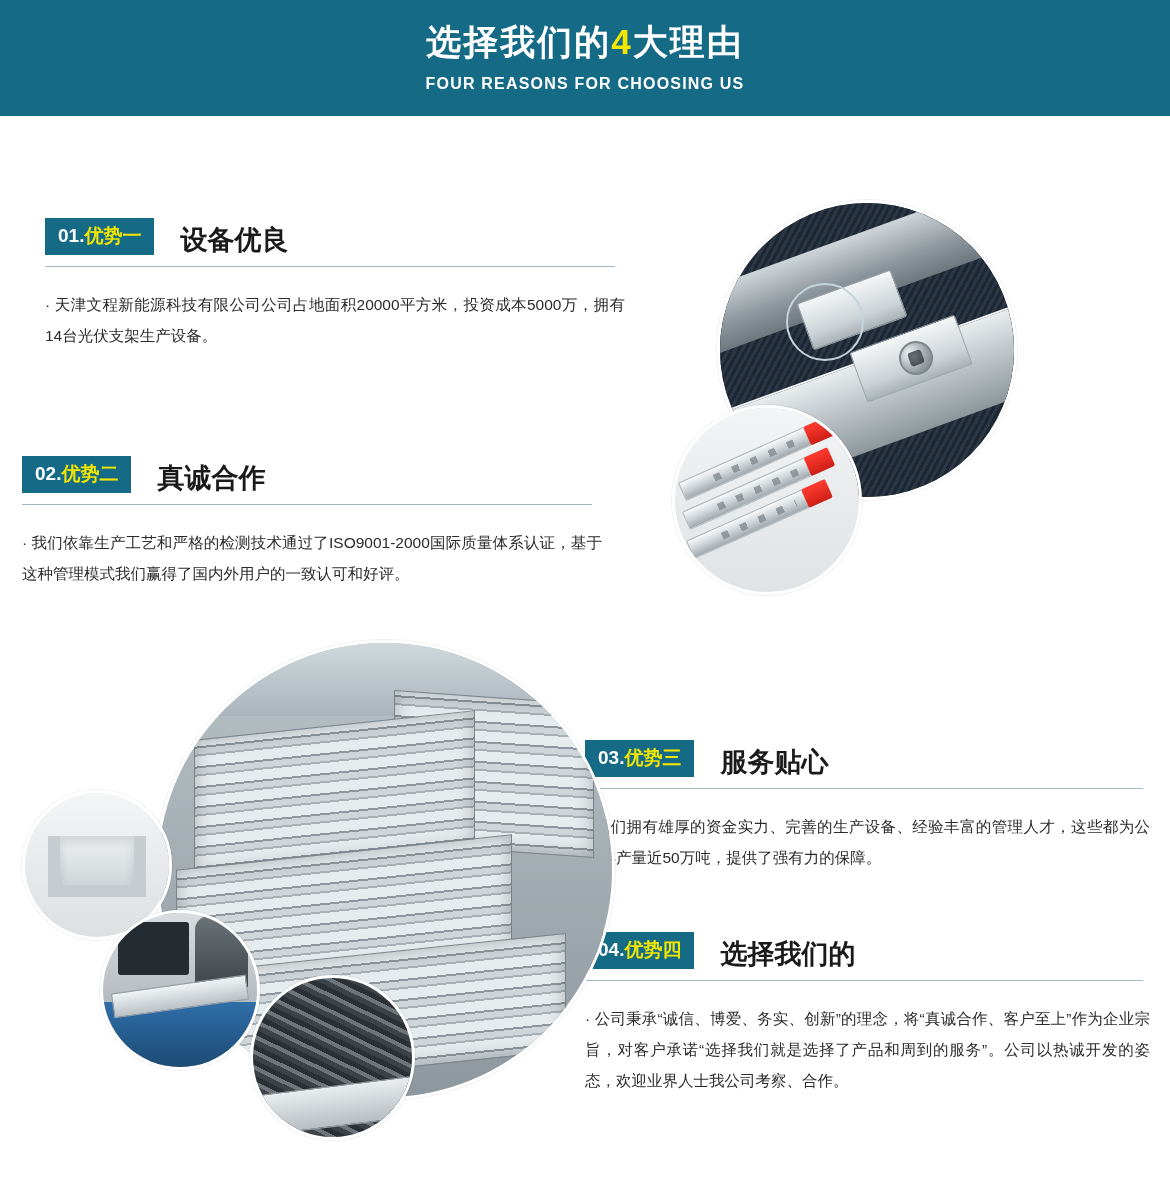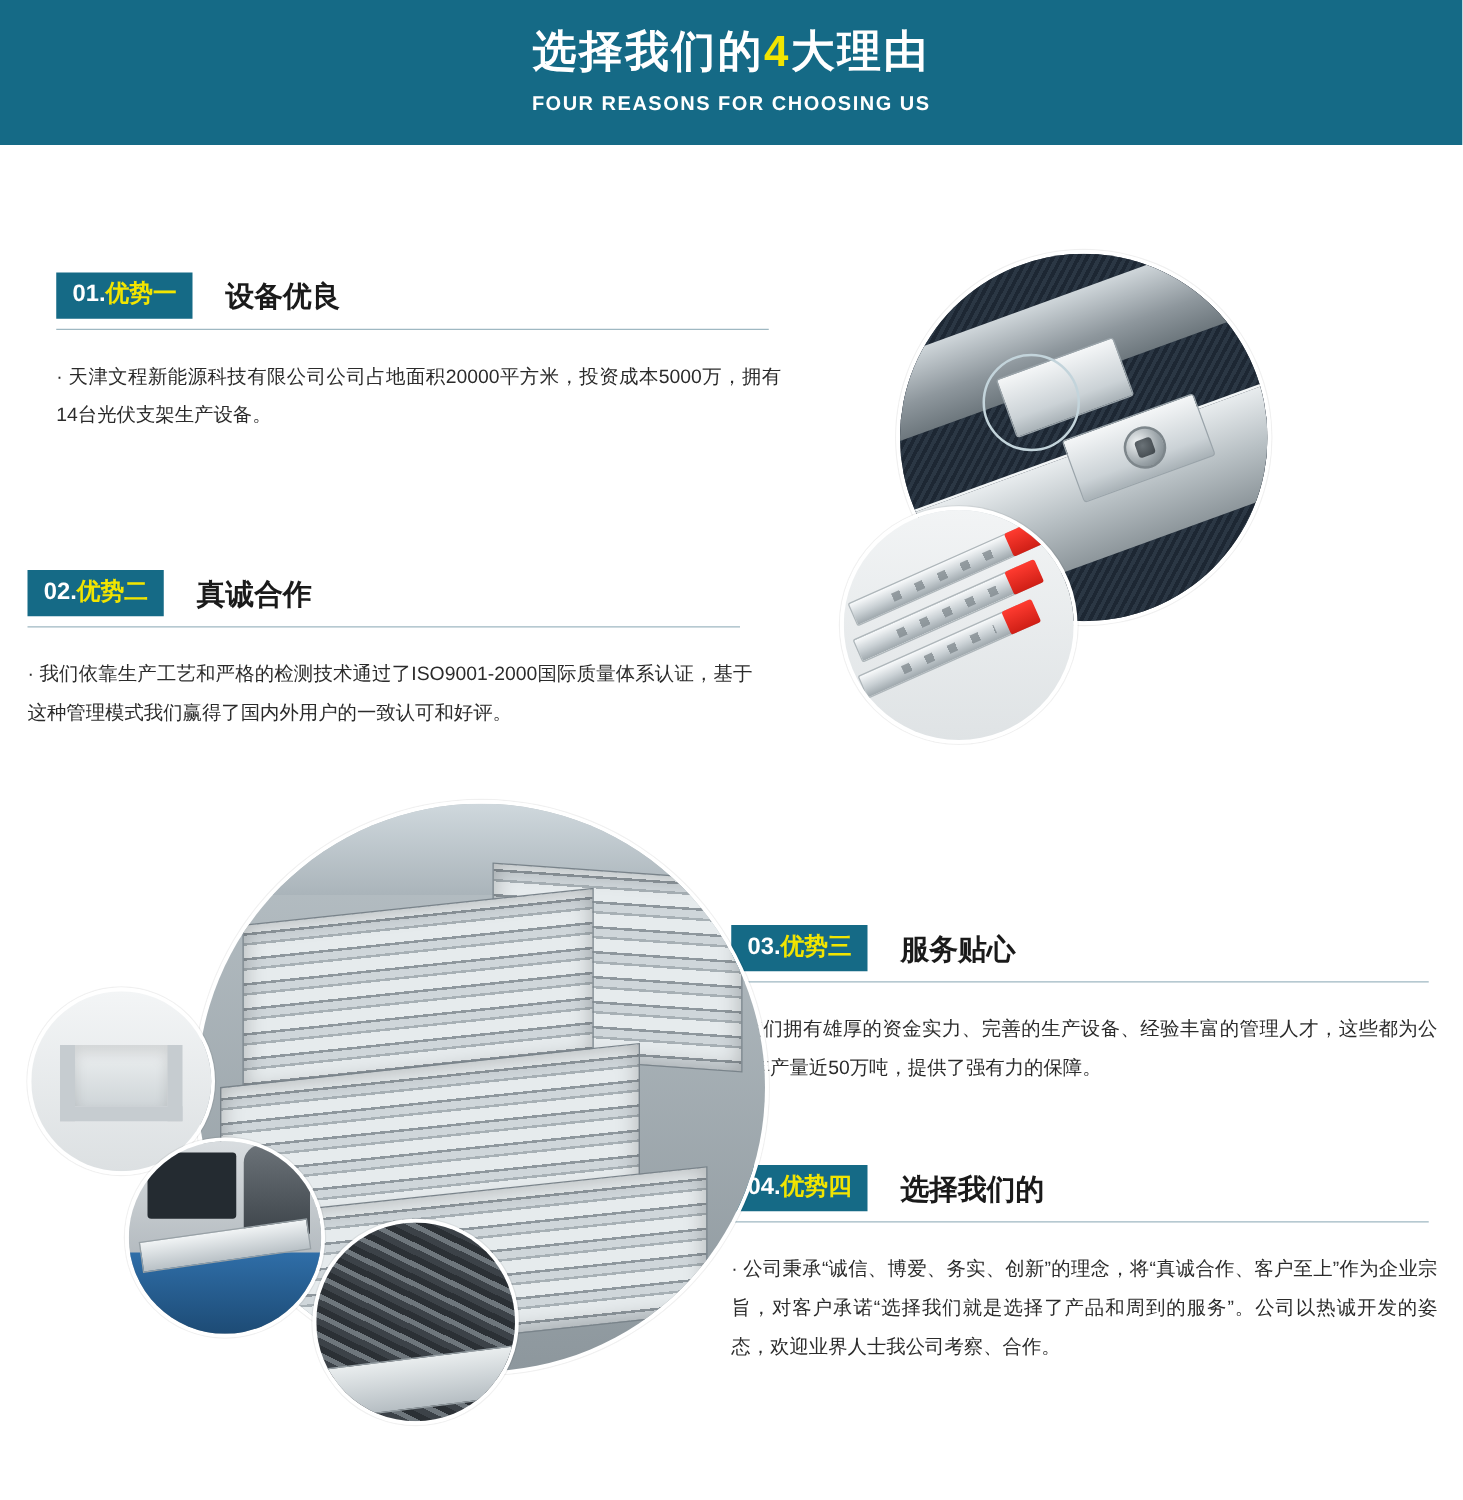--- a/index.html
+++ b/index.html
@@ -38,21 +38,21 @@
     background:#156a86;
     color:#ffffff;
     font-size:19px; font-weight:bold;
     padding:7px 13px 8px 13px;
     white-space:nowrap;
     line-height:1.15;
   }
   .adv-tag .tnum { color:#ffffff; }
   .adv-tag .tzh { color:#f2e500; }
   .adv-name {
-    font-size:23px; font-weight:bold;
+    font-size:27px; font-weight:bold;
     color:#1a1a1a;
     margin-left:26px;
     padding-top:4px;
     white-space:nowrap;
   }
   .adv-rule {
     border-bottom:1px solid #9fb8c2;
     margin-top:8px;
   }
   .adv-body {

